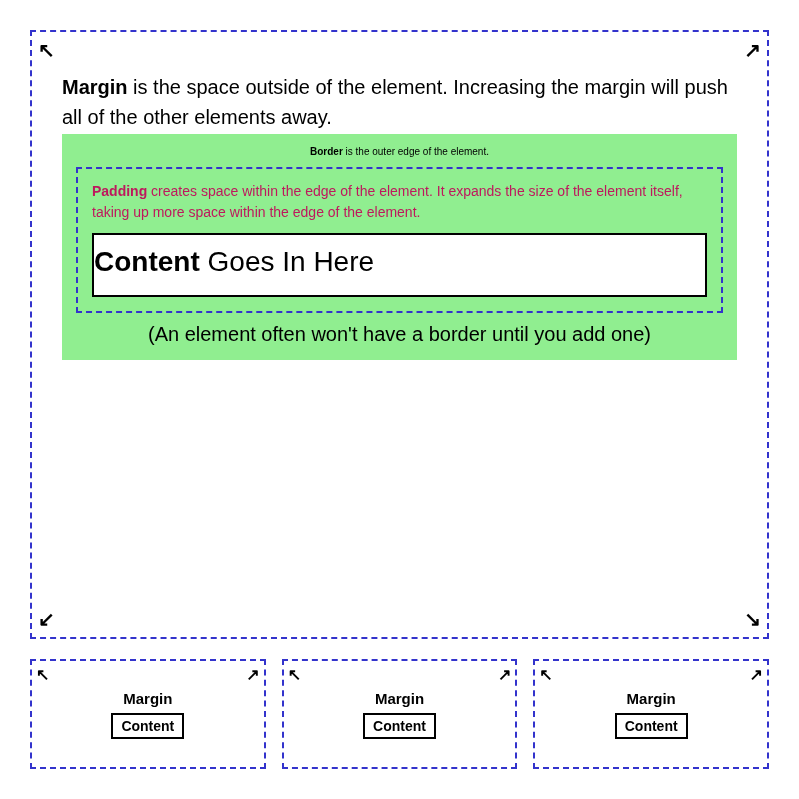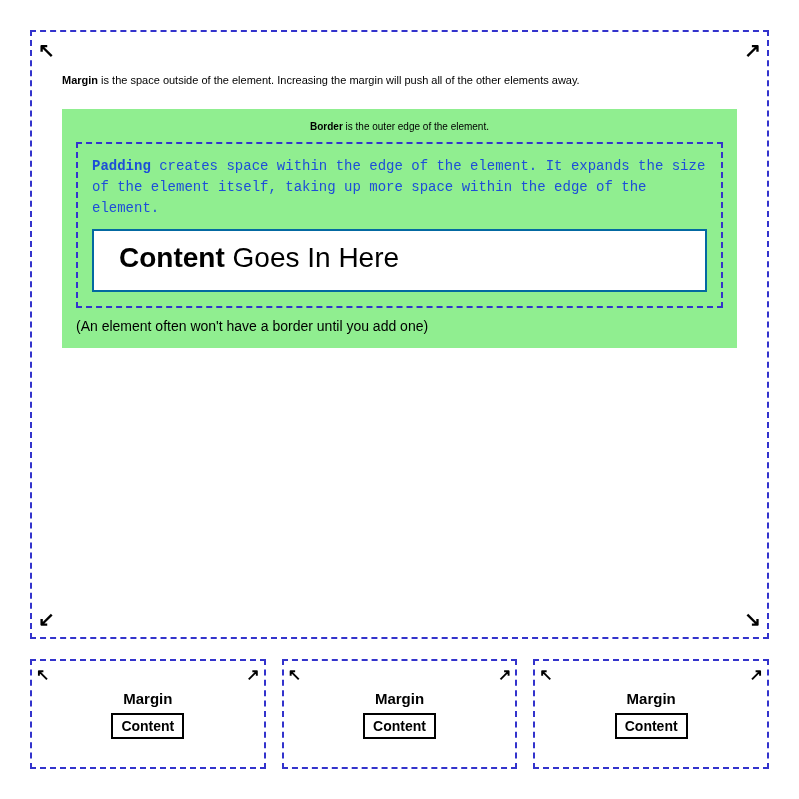--- a/index.html
+++ b/index.html
@@ -41,23 +41,23 @@
     .corner-arrow.bl { bottom: 6px; left: 6px; }
     .corner-arrow.br { bottom: 6px; right: 6px; }
 
     .main-content-area {
       display: flex;
       flex-direction: column;
       gap: 0;
     }
 
     .margin-description {
-      font-size: 11px;
+      font-size: 20px;
       line-height: 1.5;
-      margin-bottom: 20px;
+      margin-bottom: 2px;
       color: #000;
     }
     .margin-description .bold-label {
       font-weight: bold;
     }
 
     
     .border-box {
       background: #90ee90;
       padding: 12px 14px 14px 14px;
@@ -77,55 +77,54 @@
     
     .padding-box {
       border: 2px dashed #3333cc;
       background: #90ee90;
       padding: 12px 14px 14px 14px;
     }
 
     .padding-description {
       font-size: 14px;
       line-height: 1.5;
-      color: #1d4ed8;
+      color: #be185d;
       margin-bottom: 10px;
-      font-family: Liberation Mono, monospace;
     }
     .padding-description .bold-label {
       font-weight: bold;
     }
 
     
     .content-box {
-      border: 2px solid #0369a1;
-      background: #fff;
-      padding: 10px 25px;
+      border: 2px solid #000000;
+      background: #fff;
+      padding: 10px 0;
     }
 
     .content-heading {
       font-size: 28px;
       font-weight: bold;
       line-height: 1.2;
       margin-bottom: 6px;
     }
     .content-heading .bold-part { font-weight: bold; }
     .content-heading .normal-part { font-weight: normal; }
 
     .content-desc {
       font-size: 13.5px;
       line-height: 1.5;
       color: #000;
     }
     .content-desc .underline { text-decoration: underline; }
 
     .border-footnote {
-      font-size: 14px;
-      color: #000;
-      text-align: left;
+      font-size: 20px;
+      color: #000;
+      text-align: center;
       margin-top: 10px;
     }
 
     
     .small-boxes-row {
       display: flex;
       gap: 16px;
       height: 110px;
       flex-shrink: 0;
     }

